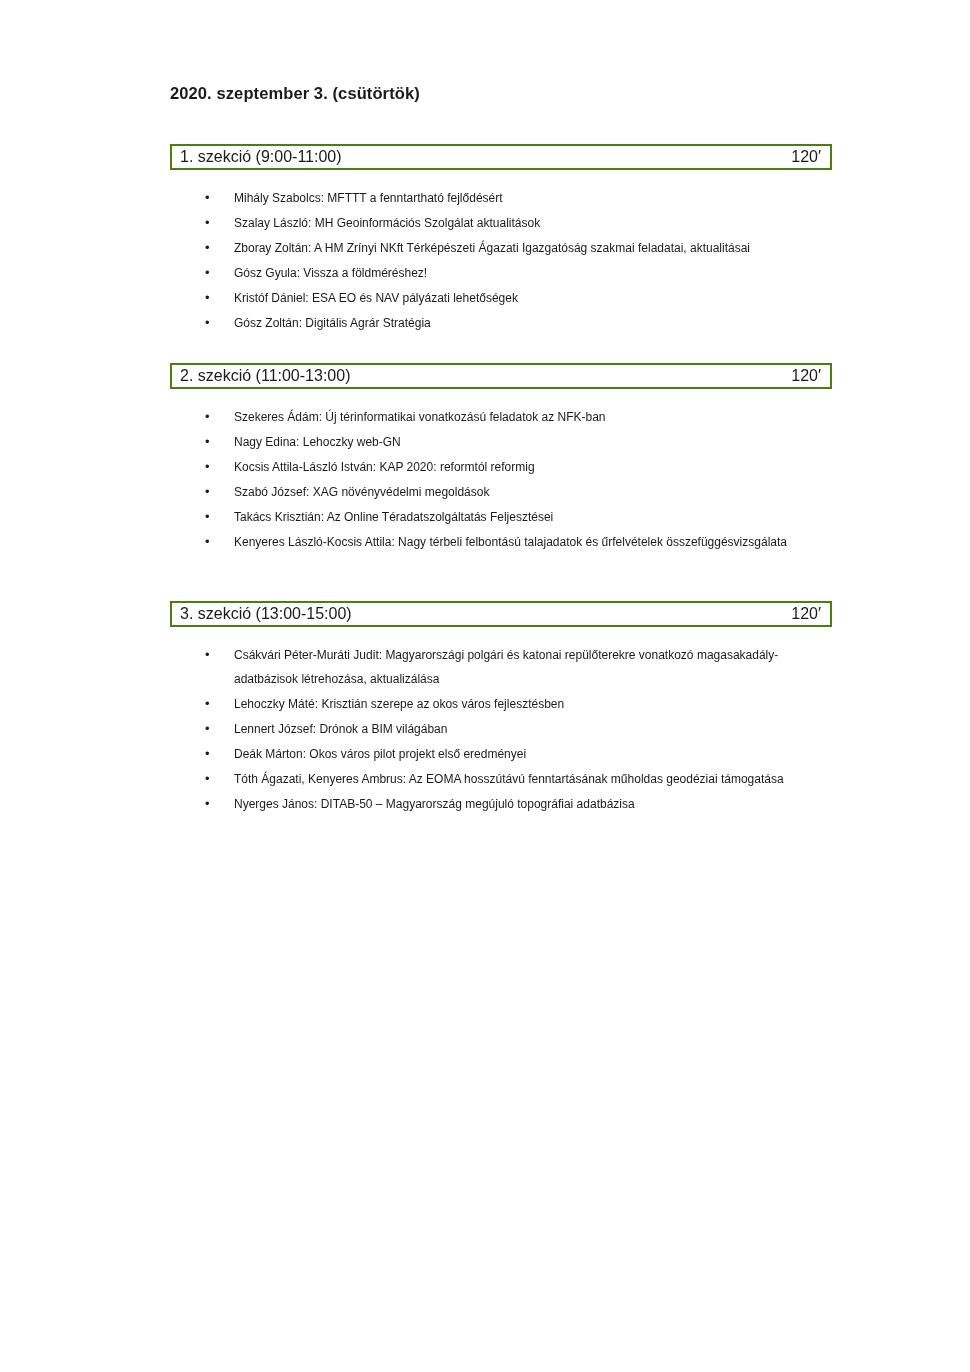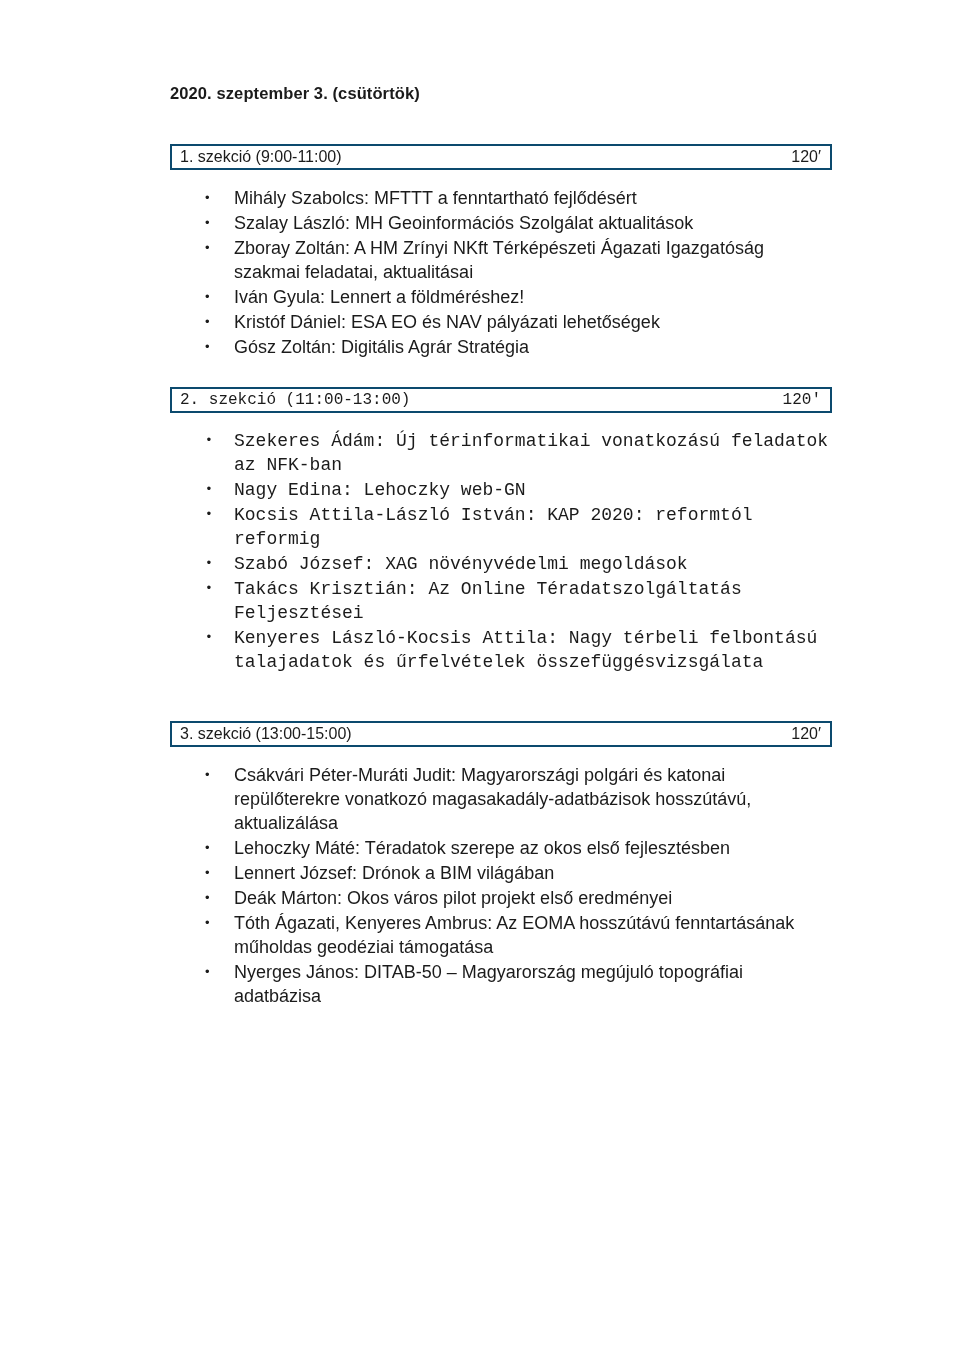--- a/index.html
+++ b/index.html
@@ -24,21 +24,21 @@
     font-weight: bold;
     letter-spacing: 0.1px;
   }
   .section { margin: 0; }
   .section-bar {
     display: flex;
     justify-content: space-between;
     align-items: center;
     width: 100%;
     height: 26px;
-    border: 2px solid #0c4a6e;
+    border: 2px solid #4d7c0f;
     padding: 0 9px 0 8px;
     font-size: 16px;
     background: #ffffff;
   }
   .section-bar .section-title { white-space: nowrap; }
   .section-bar .section-duration { white-space: nowrap; }
   ul.talks {
     list-style: none;
     margin: 16px 0 0 0;
     padding: 0 0 0 35px;
@@ -49,26 +49,26 @@
     margin: 0 0 1px 0;
   }
   .bullet {
     flex: none;
     width: 29px;
     font-size: 13px;
     line-height: 24px;
   }
   .talk-text {
     width: 690px;
-    font-size: 18px;
+    font-size: 12px;
     line-height: 24px;
   }
   
   .section-1 { margin-bottom: 28px; }
-  .section-2 { margin-bottom: 47px; font-family: Liberation Mono, monospace; }
+  .section-2 { margin-bottom: 47px; }
   .section-3 { margin-bottom: 16px; }
 </style>
 </head>
 <body>
 
 <div class="page">
   <div class="content">
 
     <h1 class="date-heading">2020. szeptember 3. (csütörtök)</h1>
 
@@ -85,21 +85,21 @@
         <li>
           <span class="bullet">•</span>
           <span class="talk-text">Szalay László: MH Geoinformációs Szolgálat aktualitások</span>
         </li>
         <li>
           <span class="bullet">•</span>
           <span class="talk-text">Zboray Zoltán: A HM Zrínyi NKft Térképészeti Ágazati Igazgatóság szakmai feladatai, aktualitásai</span>
         </li>
         <li>
           <span class="bullet">•</span>
-          <span class="talk-text">Iván Gyula: Lennert a földméréshez!</span>
+          <span class="talk-text">Gósz Gyula: Vissza a földméréshez!</span>
         </li>
         <li>
           <span class="bullet">•</span>
           <span class="talk-text">Kristóf Dániel: ESA EO és NAV pályázati lehetőségek</span>
         </li>
         <li>
           <span class="bullet">•</span>
           <span class="talk-text">Gósz Zoltán: Digitális Agrár Stratégia</span>
         </li>
       </ul>
@@ -139,25 +139,25 @@
     </section>
 
     <section class="section section-3">
       <div class="section-bar">
         <span class="section-title">3. szekció (13:00-15:00)</span>
         <span class="section-duration">120′</span>
       </div>
       <ul class="talks">
         <li>
           <span class="bullet">•</span>
-          <span class="talk-text">Csákvári Péter-Muráti Judit: Magyarországi polgári és katonai repülőterekre vonatkozó magasakadály-adatbázisok hosszútávú, aktualizálása</span>
+          <span class="talk-text">Csákvári Péter-Muráti Judit: Magyarországi polgári és katonai repülőterekre vonatkozó magasakadály-adatbázisok létrehozása, aktualizálása</span>
         </li>
         <li>
           <span class="bullet">•</span>
-          <span class="talk-text">Lehoczky Máté: Téradatok szerepe az okos első fejlesztésben</span>
+          <span class="talk-text">Lehoczky Máté: Krisztián szerepe az okos város fejlesztésben</span>
         </li>
         <li>
           <span class="bullet">•</span>
           <span class="talk-text">Lennert József: Drónok a BIM világában</span>
         </li>
         <li>
           <span class="bullet">•</span>
           <span class="talk-text">Deák Márton: Okos város pilot projekt első eredményei</span>
         </li>
         <li>

